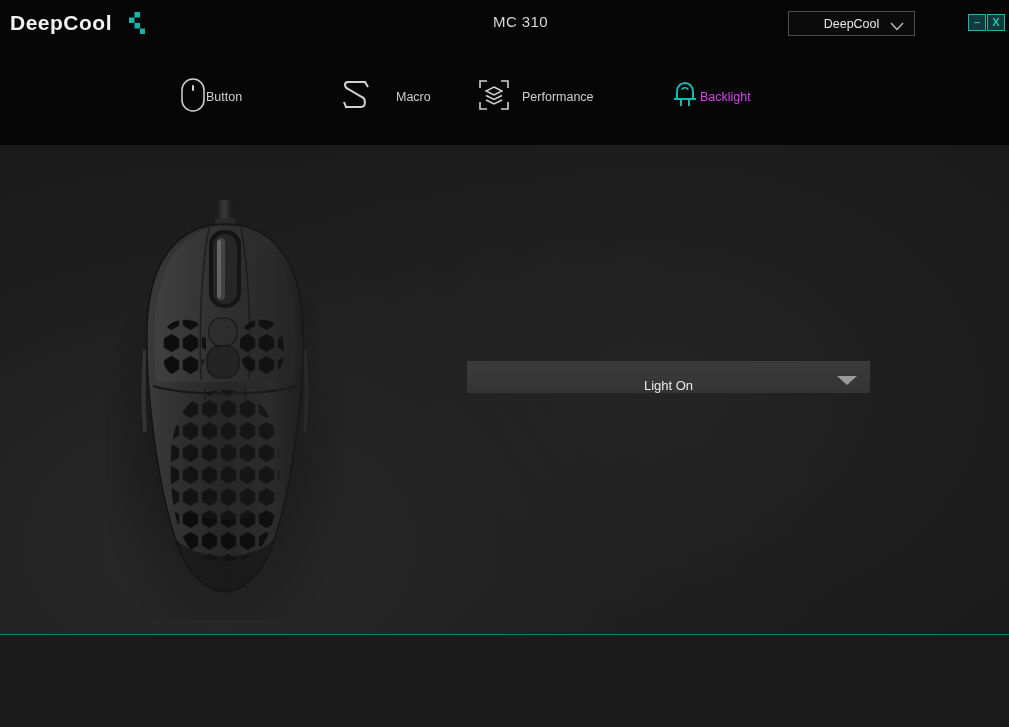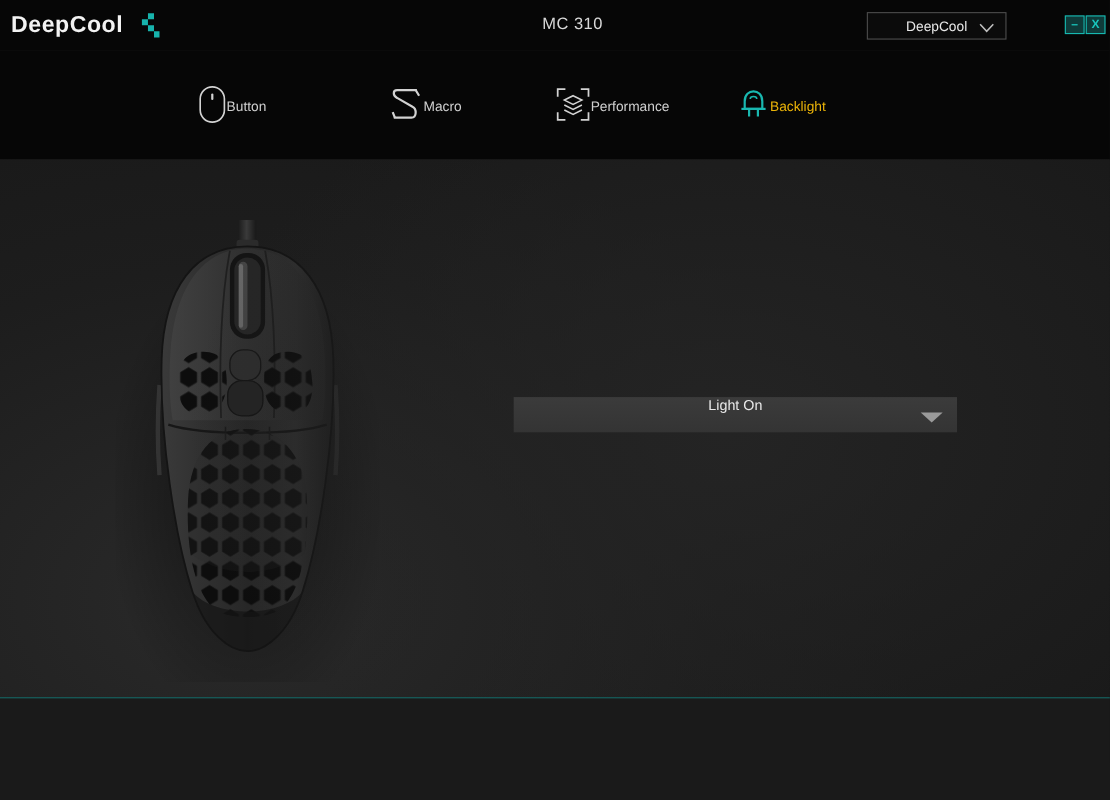--- a/index.html
+++ b/index.html
@@ -47,44 +47,44 @@
     position:absolute;left:0;top:46px;width:1009px;height:99px;
     background:#060606;
   }
   .tab{
     position:absolute;top:12px;width:120px;height:74px;
     display:flex;flex-direction:row;align-items:center;
     cursor:pointer;
   }
   .tab .ticon{height:42px;display:flex;align-items:center;justify-content:center;}
   .tab .tlabel{font-size:12.5px;color:#cfcfcf;margin-top:3px;}
-  .tab.active .tlabel{color:#eab308;}
+  .tab.active .tlabel{color:#d946ef;}
   #tab0{left:180px;}
-  #tab1{left:353px;}
-  #tab2{left:505px;}
+  #tab1{left:340px;gap:24px;}
+  #tab2{left:478px;gap:12px;}
   #tab3{left:670px;}
 
   
   .content{
     position:absolute;left:0;top:145px;width:1009px;height:489px;
     background:
       radial-gradient(ellipse 620px 430px at 220px 400px, #2a2a2a 0%, #232323 38%, #1d1d1d 70%, #1a1a1a 100%);
   }
   .content::after{
     content:"";position:absolute;inset:0;
     background:radial-gradient(ellipse 700px 500px at 660px 250px,#242424 0%,rgba(30,30,30,0) 70%);
     pointer-events:none;
   }
 
   .mouse-wrap{position:absolute;left:105px;top:55px;width:240px;height:420px;}
 
   .mode-select{
     position:absolute;left:467px;top:216px;width:403px;height:32px;
     background:linear-gradient(#3b3b3b,#343434);
-    display:flex;align-items:flex-start;justify-content:center;
+    display:flex;align-items:flex-end;justify-content:center;
     cursor:pointer;z-index:3;
   }
   .mode-label{font-size:13px;color:#e9e9e9;}
   .mode-caret{position:absolute;right:12px;top:11px;}
 
   .bright-row{position:absolute;left:499px;top:399px;width:350px;height:20px;z-index:3;}
   .bright-label{
     position:absolute;left:0;top:1px;font-size:12.5px;color:#e2e2e2;
   }
   .slider{

